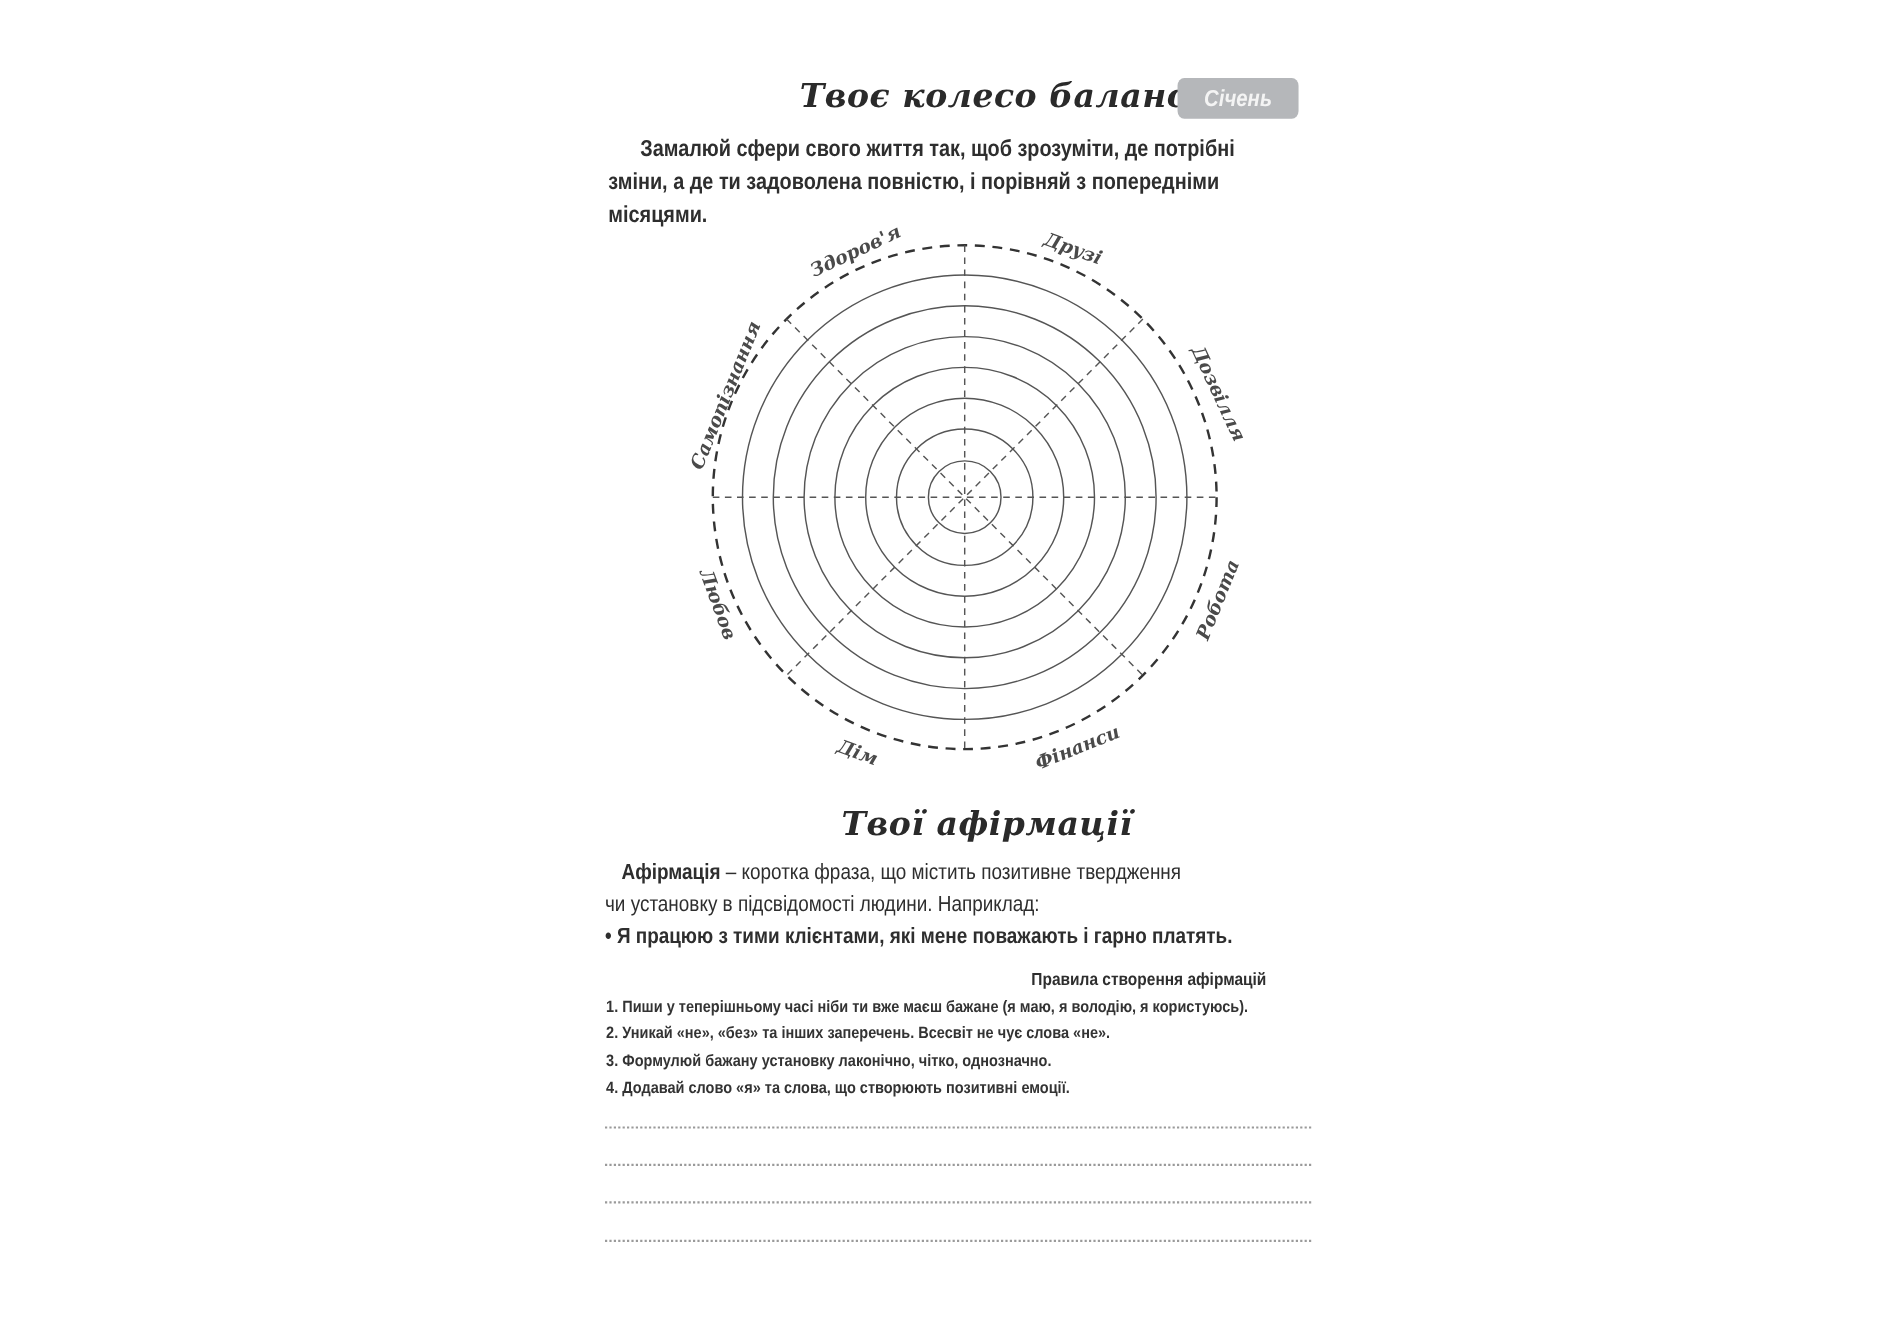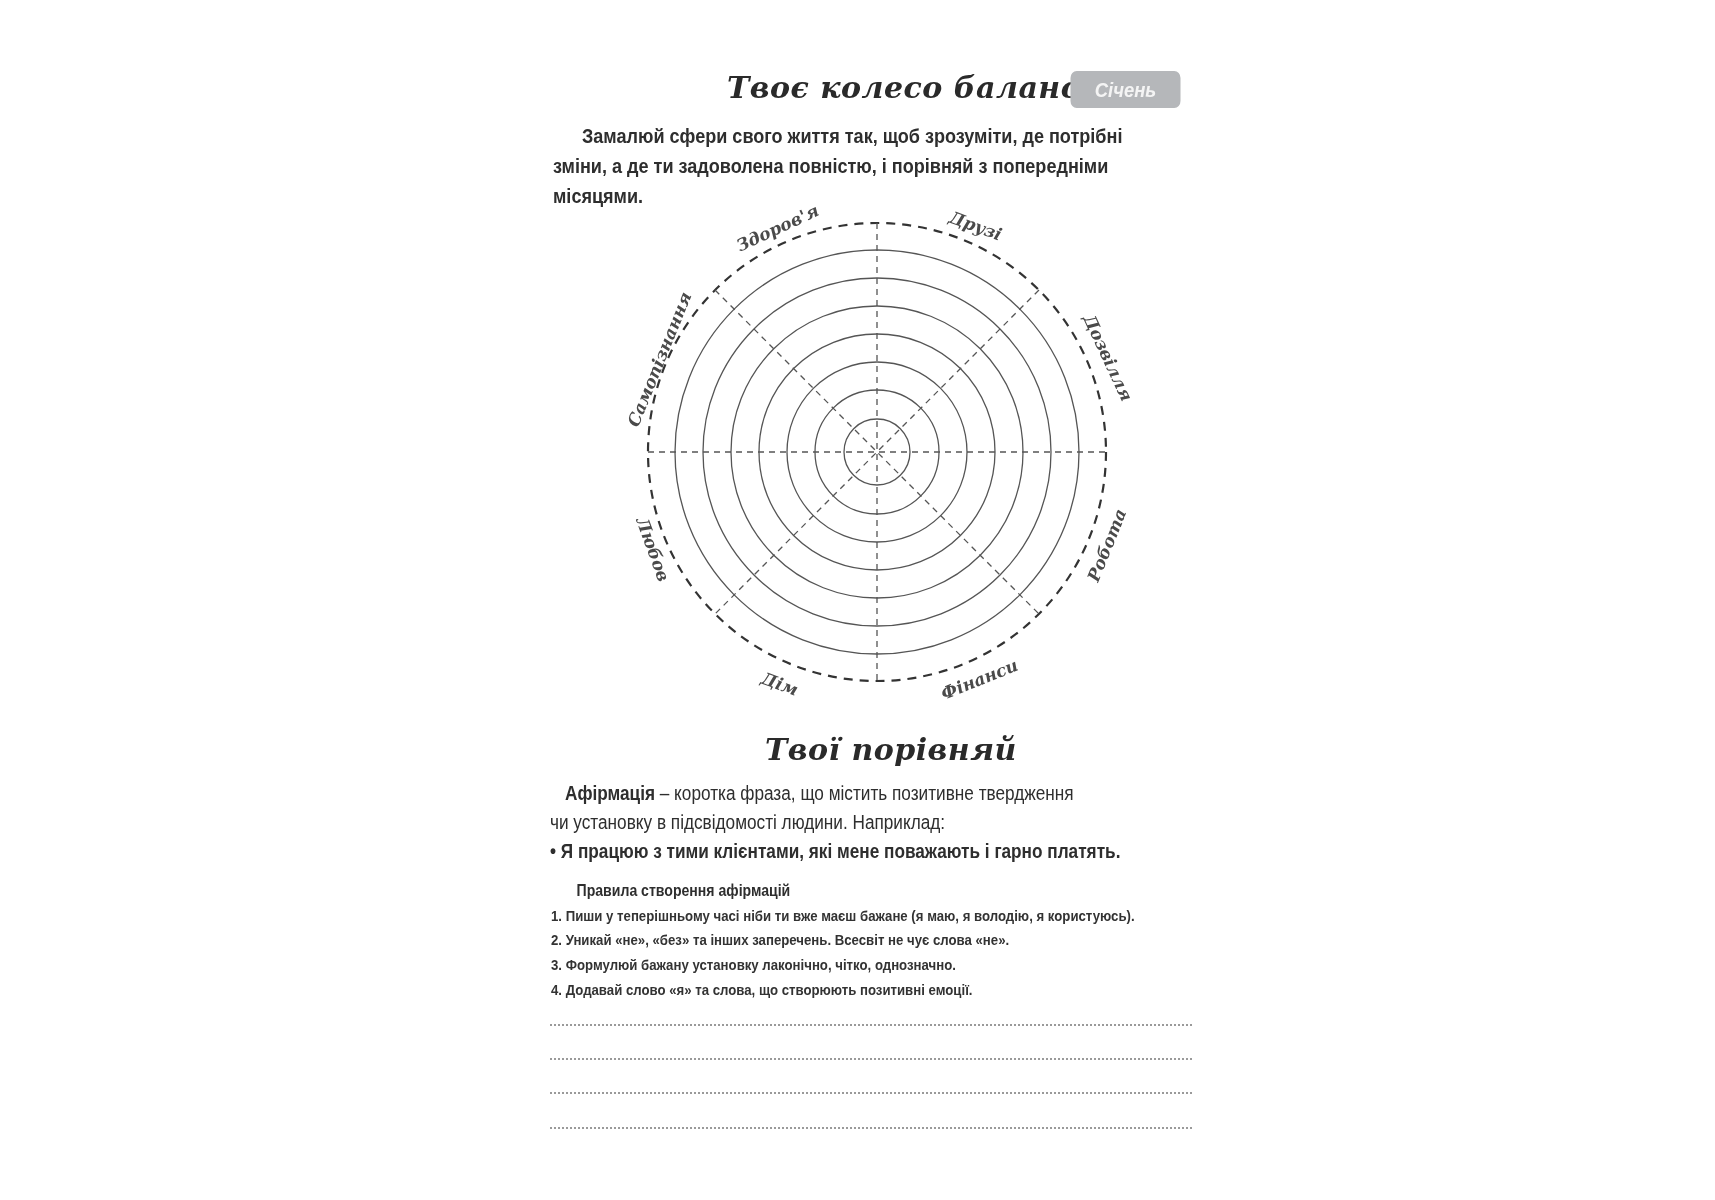--- a/index.html
+++ b/index.html
@@ -73,29 +73,29 @@
     <text class="wheel-label" transform="translate(948 222) rotate(20)">Друзі</text>
     <text class="wheel-label" transform="translate(1083 318) rotate(65)">Дозвілля</text>
     <text class="wheel-label" transform="translate(1098 583) rotate(-68)">Робота</text>
     <text class="wheel-label" transform="translate(944 700) rotate(-22)">Фінанси</text>
     <text class="wheel-label" transform="translate(760 683) rotate(20)">Дім</text>
     <text class="wheel-label" transform="translate(636 520) rotate(70)">Любов</text>
     <text class="wheel-label" transform="translate(638 428) rotate(-68)">Самопізнання</text>
   </g>
 </svg>
 
-<div class="abs title" style="left:765px; top:732px;">Твої порівняй</div>
+<div class="abs title" style="left:765px; top:732px;">Твої афірмації</div>
 
 <div class="abs para" style="left:565px; top:778px; font-size:20px;">
   <span>Афірмація</span><span style="font-weight:normal;"> – коротка фраза, що містить позитивне твердження</span>
 </div>
 <div class="abs para" style="left:550px; top:807px; font-size:20px; font-weight:normal;">чи установку в підсвідомості людини. Наприклад:</div>
 <div class="abs para" style="left:550px; top:836px; font-size:20px;">• Я працюю з тими клієнтами, які мене поважають і гарно платять.</div>
 
-<div class="abs" style="left:562px; top:882px; width:642px; display:flex; justify-content:flex-start;">
+<div class="abs" style="left:524px; top:882px; width:642px; display:flex; justify-content:flex-end;">
   <div class="rules-title">Правила створення афірмацій</div>
 </div>
 
 <div class="abs rule" style="left:551px; top:904px;">1. Пиши у теперішньому часі ніби ти вже маєш бажане (я маю, я володію, я користуюсь).</div>
 <div class="abs rule" style="left:551px; top:928px;">2. Уникай «не», «без» та інших заперечень. Всесвіт не чує слова «не».</div>
 <div class="abs rule" style="left:551px; top:953px;">3. Формулюй бажану установку лаконічно, чітко, однозначно.</div>
 <div class="abs rule" style="left:551px; top:978px;">4. Додавай слово «я» та слова, що створюють позитивні емоції.</div>
 
 <div class="abs writeline" style="top:1024px;"></div>
 <div class="abs writeline" style="top:1058px;"></div>

